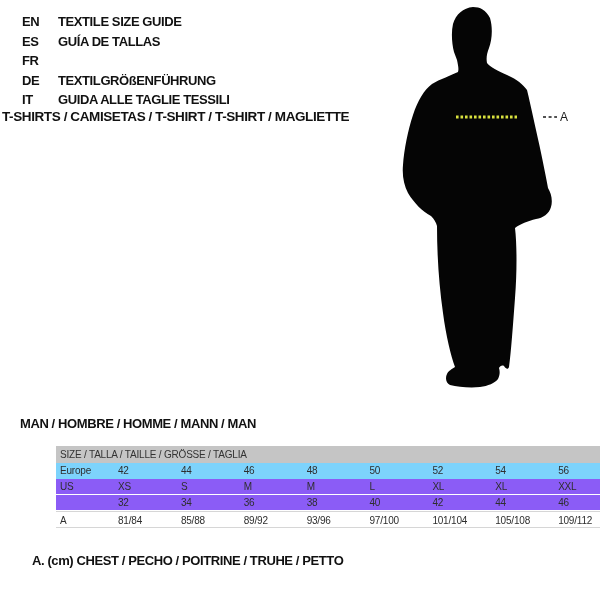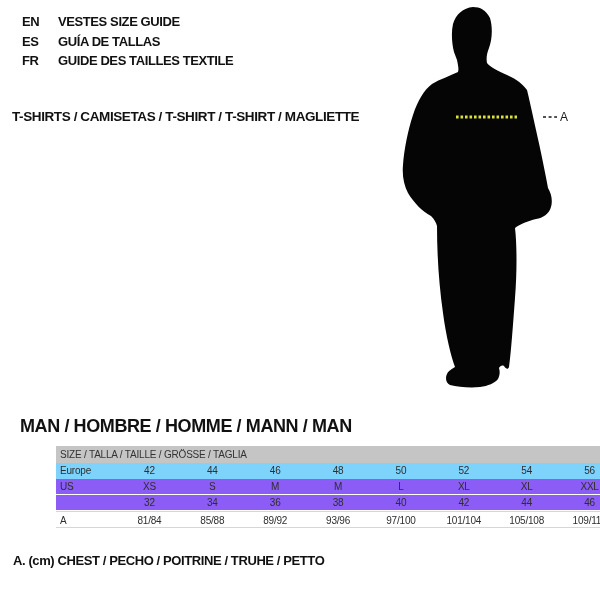--- a/index.html
+++ b/index.html
@@ -12,60 +12,67 @@
     color:#1a1a1a;
   }
   .page { position:absolute; inset:0; width:600px; height:532px; background:#fff; }
 
   
   .lang-list { position:absolute; top:12px; left:22px; }
   .lang-row { display:flex; line-height:19.5px; font-size:13px; font-weight:700; letter-spacing:-0.4px; color:#111; }
   .lang-code { width:36px; flex:0 0 36px; }
 
   
-  .categories { position:absolute; top:107px; left:12px; }
+  .categories { position:absolute; top:107px; left:2px; }
   .category-line { font-size:13.5px; font-weight:700; letter-spacing:-0.4px; line-height:20px; color:#111; white-space:nowrap; }
 
   
   .figure-svg { position:absolute; top:0; left:0; width:600px; height:600px; }
   .measure-label { font-family:"Liberation Sans", sans-serif; font-size:12px; fill:#1a1a1a; }
 
   
-  .section-title { position:absolute; top:416px; left:20px; font-size:18px; font-weight:700; letter-spacing:-0.4px; color:#111; white-space:nowrap; }
+  .section-title { position:absolute; top:416px; left:20px; font-size:13px; font-weight:700; letter-spacing:-0.4px; color:#111; white-space:nowrap; }
 
   
   .size-table { position:absolute; top:446px; left:8px; width:565px; font-size:10px; letter-spacing:-0.2px; color:#2e2e2e;margin-left:48px; }
   .table-header { background:#c5c5c5; height:17px; line-height:17px; padding-left:4px; color:#333; white-space:nowrap; }
   .t-row { display:grid; grid-template-columns:62px repeat(8, 1fr); height:16px; line-height:16px; }
   .t-row .t-label { text-align:left; padding-left:4px; }
-  .t-row .t-cell { text-align:center; }
+  .t-row .t-cell { text-align:left; }
   .row-plain { background:#7dd3fc; }
   .row-alt { background:#8b5cf6; border-bottom:1px solid #fff; }
   .row-measure { background:#ffffff; height:17px; line-height:17px; border-top:1px solid #d6d6d6; border-bottom:1px solid #d6d6d6; }
 
   
-  .footnote { position:absolute; top:553px; left:13px; font-size:13px; font-weight:700; letter-spacing:-0.4px; color:#111; white-space:nowrap; }
+  .footnote { position:absolute; top:553px; left:32px; font-size:13px; font-weight:700; letter-spacing:-0.4px; color:#111; white-space:nowrap; }
 </style>
 </head>
 <body>
 
 <div class="page">
 
   <div class="lang-list">
     <div class="lang-row">
       <span class="lang-code">EN</span>
-      <span class="lang-label">VESTES SIZE GUIDE</span>
+      <span class="lang-label">TEXTILE SIZE GUIDE</span>
     </div>
     <div class="lang-row">
       <span class="lang-code">ES</span>
       <span class="lang-label">GUÍA DE TALLAS</span>
     </div>
     <div class="lang-row">
       <span class="lang-code">FR</span>
-      <span class="lang-label">GUIDE DES TAILLES TEXTILE</span>
+    </div>
+    <div class="lang-row">
+      <span class="lang-code">DE</span>
+      <span class="lang-label">TEXTILGRÖßENFÜHRUNG</span>
+    </div>
+    <div class="lang-row">
+      <span class="lang-code">IT</span>
+      <span class="lang-label">GUIDA ALLE TAGLIE TESSILI</span>
     </div>
   </div>
 
   <div class="categories">
     <div class="category-line">T-SHIRTS / CAMISETAS / T-SHIRT / T-SHIRT / MAGLIETTE</div>
   </div>
 
   <svg class="figure-svg" viewBox="0 0 600 600" xmlns="http://www.w3.org/2000/svg" aria-hidden="true">
     <path fill="#050505" d="
       M 473,7

